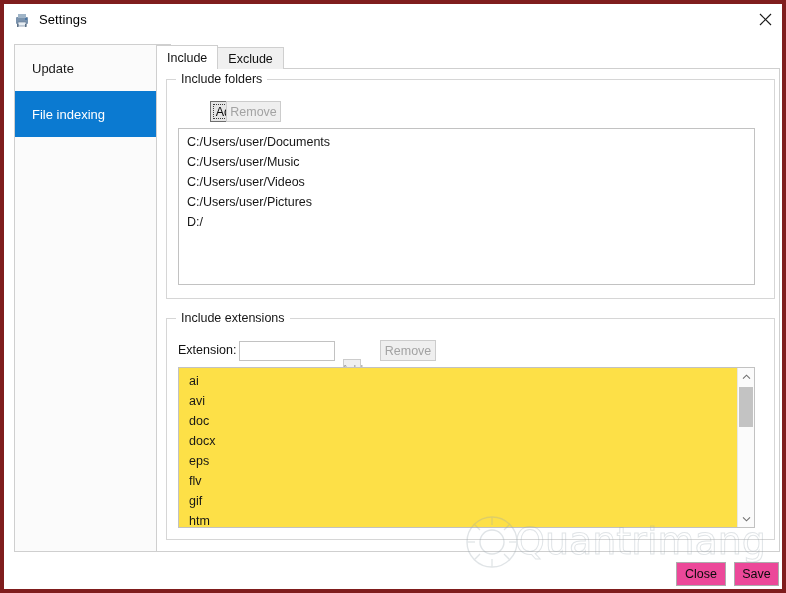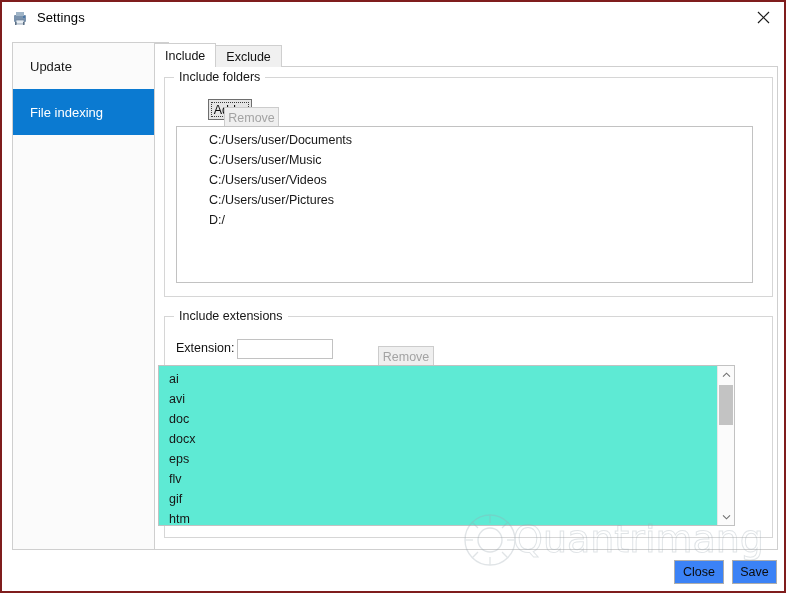--- a/index.html
+++ b/index.html
@@ -14,21 +14,21 @@
     font-size: 12.5px;
     color: #000000;
     overflow: hidden;
   }
 
   #window {
     position: relative;
     width: 786px;
     height: 593px;
     box-sizing: border-box;
-    border: 2px solid #7f1d1d;
+    border: 4px solid #7f1d1d;
     background: #ffffff;
     overflow: hidden;
   }
 
   
   #titlebar {
     position: absolute;
     left: 0; top: 0;
     width: 784px;
     height: 31px;
@@ -170,35 +170,34 @@
     left: 162px;
     top: 314px;
     width: 609px;
     height: 222px;
   }
 
   
   .btn {
     box-sizing: border-box;
     border: 1px solid #adadad;
-    background: #3b82f6;
+    background: #ec4899;
     font-size: 12.5px;
     color: #0b0b0b;
     display: inline-flex;
     align-items: center;
     justify-content: center;
     cursor: default;
     padding: 0 8px;
     white-space: nowrap;
   }
   .btn.disabled {
     color: #a3a3a3;
     border-color: #cccccc;
     background: #efefef;
-    margin-top: 8px;
   }
   .btn.focused {
     border-color: #6e6e6e;
     background: #e5e5e5;
     position: relative;
   }
   .btn.focused::after {
     content: "";
     position: absolute;
     left: 2px; right: 2px; top: 2px; bottom: 2px;
@@ -227,21 +226,20 @@
     position: absolute;
     left: 174px;
     top: 124px;
     width: 577px;
     height: 157px;
     box-sizing: border-box;
     border: 1px solid #c2c2c2;
     background: #ffffff;
     padding-top: 3px;
     overflow: hidden;
-    padding-left: 24px;
   }
   .folder-row {
     height: 20px;
     line-height: 20px;
     padding-left: 8px;
     font-size: 12.5px;
     color: #171717;
     white-space: nowrap;
     cursor: default;
   }
@@ -280,27 +278,27 @@
     position: absolute;
     left: 376px;
     top: 336px;
     width: 56px;
     height: 21px;
   }
 
   
   #ext-list {
     position: absolute;
-    left: 156px;
+    left: 174px;
     top: 363px;
     width: 577px;
     height: 161px;
     box-sizing: border-box;
     border: 1px solid #c2c2c2;
-    background: #5eead4;
+    background: #fde047;
     overflow: hidden;
   }
   #ext-list-inner {
     position: absolute;
     left: 0; top: 0;
     right: 17px;
     bottom: 0;
     padding-top: 3px;
     overflow: hidden;
   }

